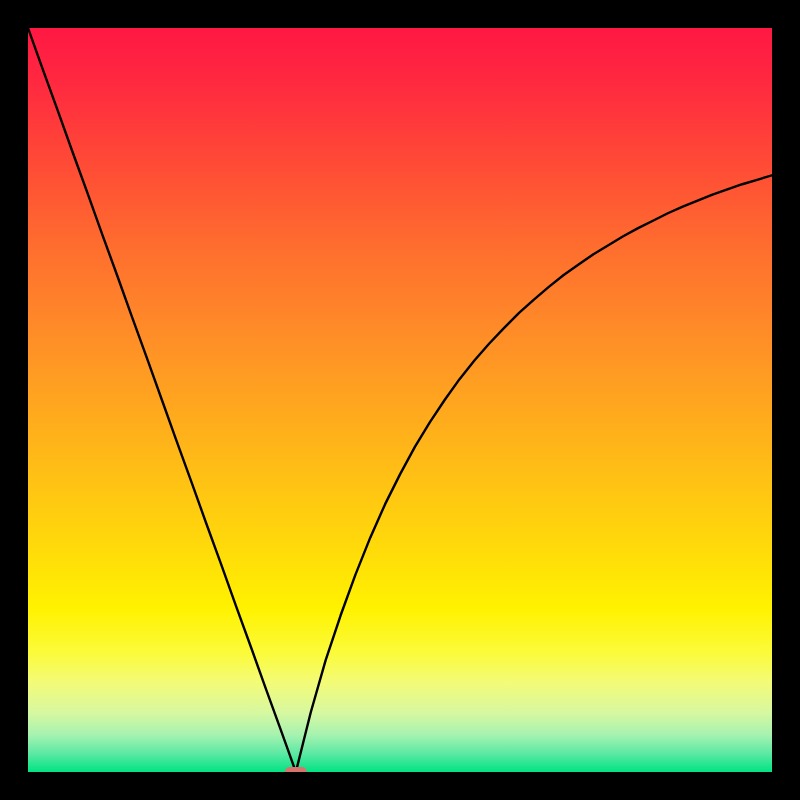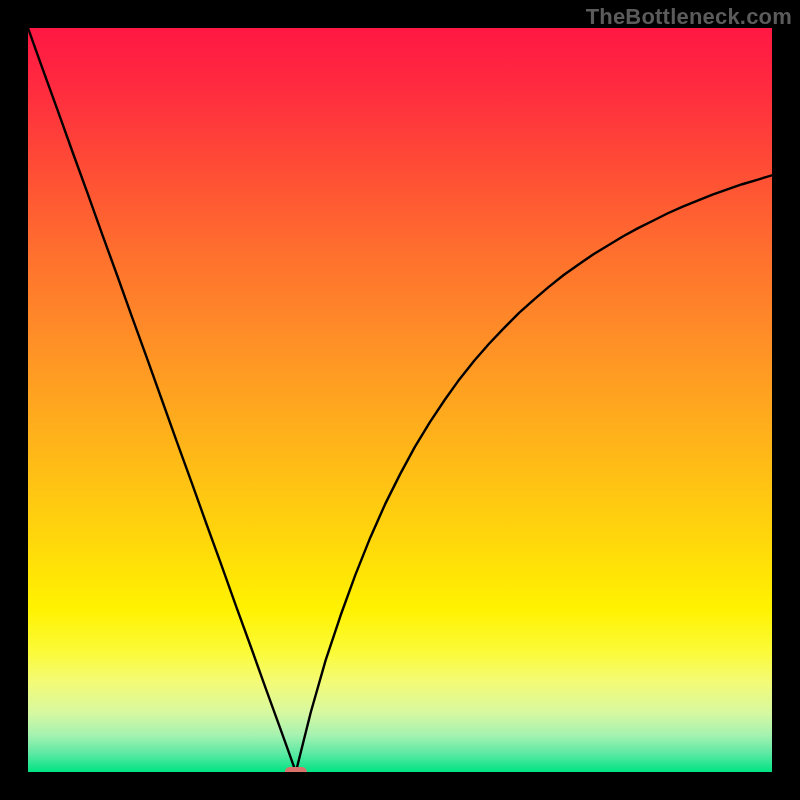--- a/index.html
+++ b/index.html
@@ -61,14 +61,13 @@
             <stop offset="95%" stop-color="#a6f2b0"></stop>
             <stop offset="97.5%" stop-color="#5de9a4"></stop>
             <stop offset="100%" stop-color="#00e383"></stop>
           </linearGradient>
       </defs>
       <rect id="bg-rect" x="0" y="0" width="744" height="744" fill="url(#bg-grad)"></rect>
       <path id="curve" fill="none" stroke="#000" stroke-width="2.4" stroke-linejoin="round" stroke-linecap="round" d="M0.00 0.00 L14.88 41.66 L29.76 82.58 L44.64 124.25 L59.52 165.17 L74.40 206.83 L89.28 247.75 L104.16 289.42 L119.04 330.34 L133.92 372.00 L148.80 413.66 L163.68 454.58 L178.56 496.25 L193.44 537.17 L208.32 578.83 L223.20 619.75 L238.08 661.42 L252.96 702.34 L260.40 723.17 L267.84 744.00 L275.28 714.24 L282.72 684.48 L297.60 632.40 L312.48 587.76 L327.36 546.84 L342.24 509.64 L357.12 476.16 L372.00 446.40 L386.88 418.87 L401.76 394.32 L416.64 372.00 L431.52 351.17 L446.40 332.57 L461.28 315.46 L476.16 299.83 L491.04 284.95 L505.92 271.56 L520.80 258.91 L535.68 247.01 L550.56 236.59 L565.44 226.18 L580.32 217.25 L595.20 208.32 L610.08 200.14 L624.96 192.70 L639.84 185.26 L654.72 178.56 L669.60 172.61 L684.48 166.66 L699.36 161.45 L714.24 156.24 L729.12 151.78 L744.00 147.31"></path>
       <rect id="marker" rx="5" ry="5" height="10" fill="#d9726b" x="256.84" y="739.00" width="22"></rect>
     </svg>
   </div>
-  <div class="watermark">TheBottleneck.com</div>
 </div>
 
 </body></html>

